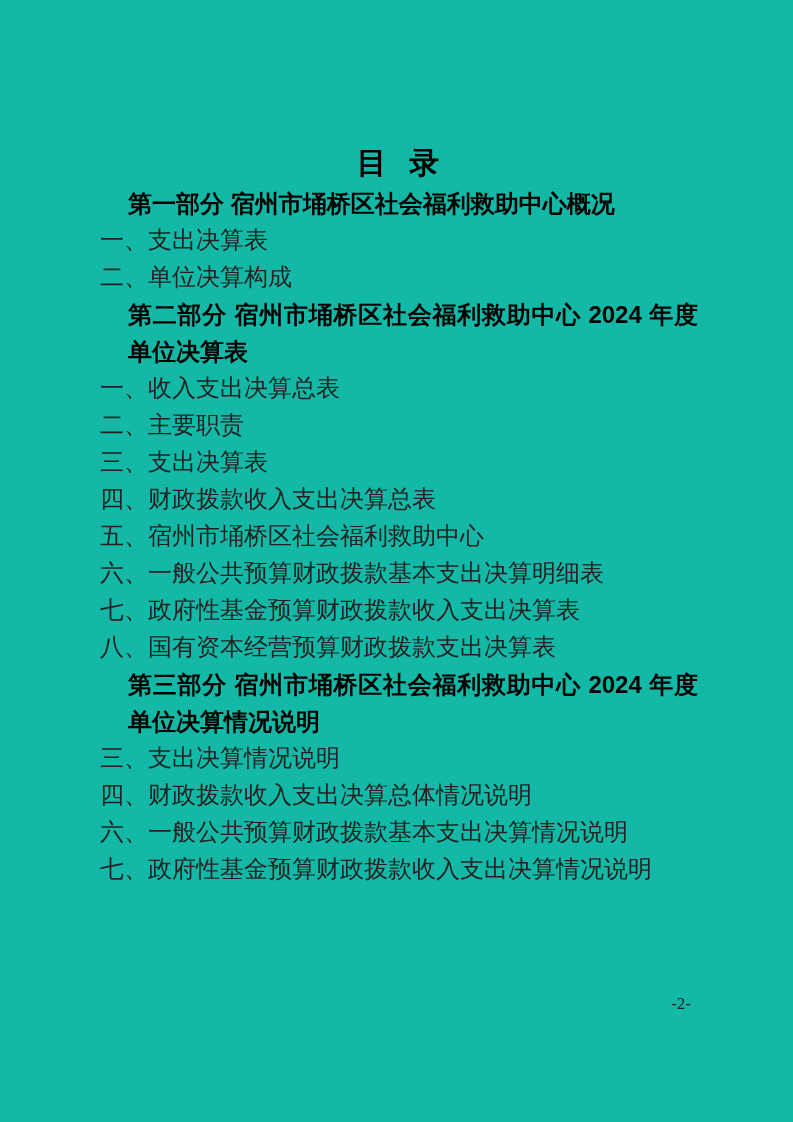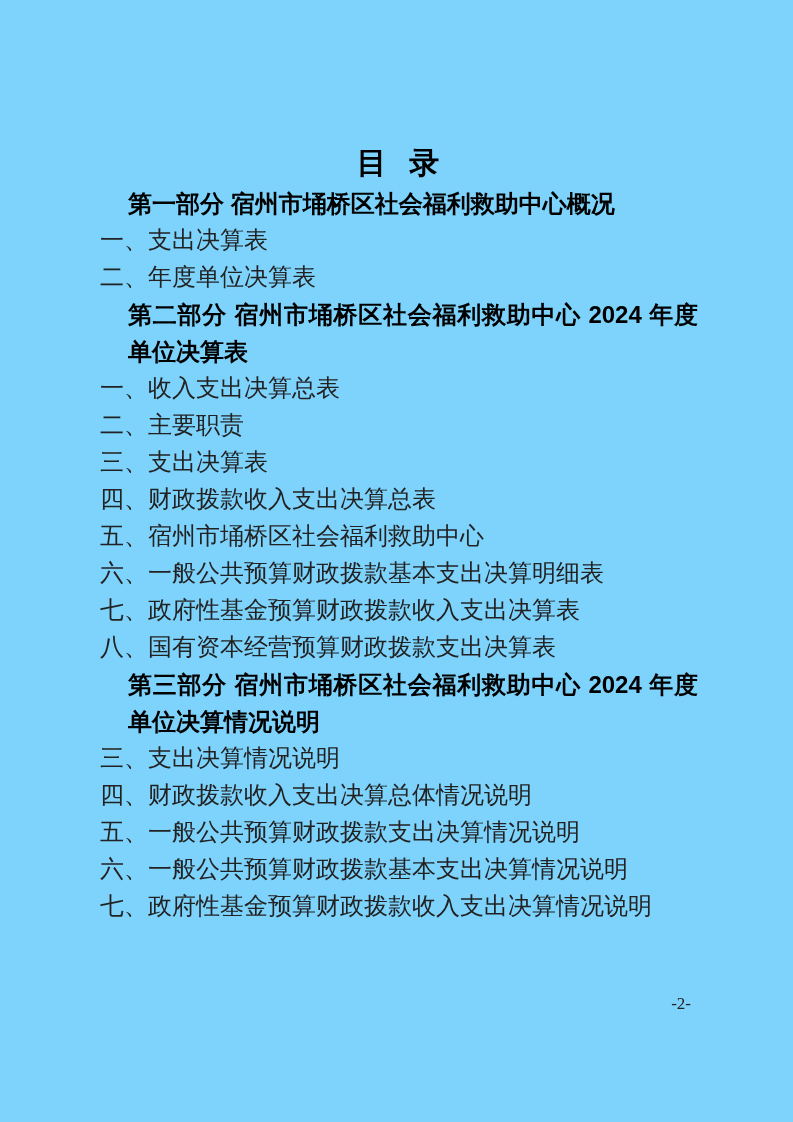--- a/index.html
+++ b/index.html
@@ -4,21 +4,21 @@
 <style>
   html, body {
     margin: 0;
     padding: 0;
     background: #ffffff;
   }
   .page {
     position: relative;
     width: 793px;
     height: 1122px;
-    background: #7dd3fc;
+    background: #14b8a6;
     overflow: hidden;
     font-family: "Liberation Serif", serif;
     color: #1a1a1a;
   }
   .content {
     position: absolute;
     top: 143px;
     left: 100px;
     width: 598px;
   }
@@ -62,32 +62,31 @@
 </style>
 </head>
 <body>
 
 <div class="page">
   <div class="content">
     <h1 class="doc-title">目 录</h1>
     <div class="toc" id="toc-sections">
         <p class="section-heading">第一部分 宿州市埇桥区社会福利救助中心概况</p>
         <p class="toc-item">一、支出决算表</p>
-        <p class="toc-item">二、年度单位决算表</p>
+        <p class="toc-item">二、单位决算构成</p>
         <p class="section-heading">第二部分 宿州市埇桥区社会福利救助中心 2024 年度单位决算表</p>
         <p class="toc-item">一、收入支出决算总表</p>
         <p class="toc-item">二、主要职责</p>
         <p class="toc-item">三、支出决算表</p>
         <p class="toc-item">四、财政拨款收入支出决算总表</p>
         <p class="toc-item">五、宿州市埇桥区社会福利救助中心</p>
         <p class="toc-item">六、一般公共预算财政拨款基本支出决算明细表</p>
         <p class="toc-item">七、政府性基金预算财政拨款收入支出决算表</p>
         <p class="toc-item">八、国有资本经营预算财政拨款支出决算表</p>
         <p class="section-heading">第三部分 宿州市埇桥区社会福利救助中心 2024 年度单位决算情况说明</p>
         <p class="toc-item">三、支出决算情况说明</p>
         <p class="toc-item">四、财政拨款收入支出决算总体情况说明</p>
-        <p class="toc-item">五、一般公共预算财政拨款支出决算情况说明</p>
         <p class="toc-item">六、一般公共预算财政拨款基本支出决算情况说明</p>
         <p class="toc-item">七、政府性基金预算财政拨款收入支出决算情况说明</p>
       </div>
   </div>
   <div class="page-number">-2-</div>
 </div>
 
 </body></html>

